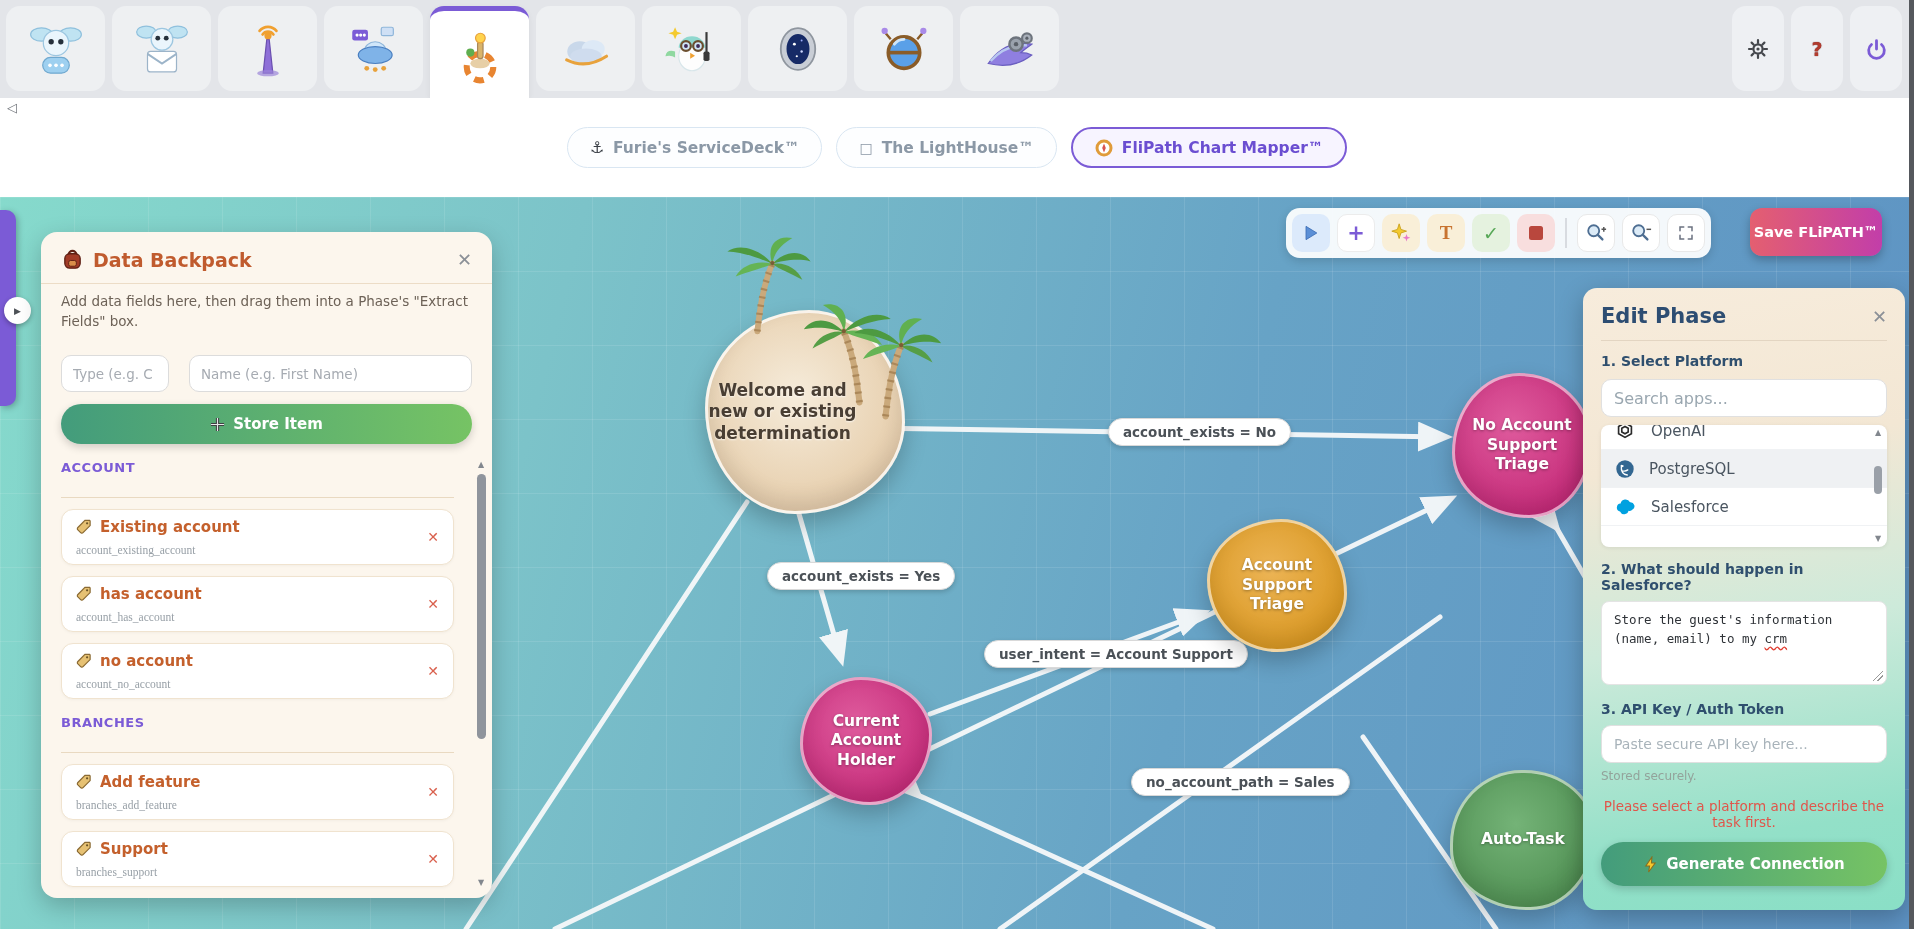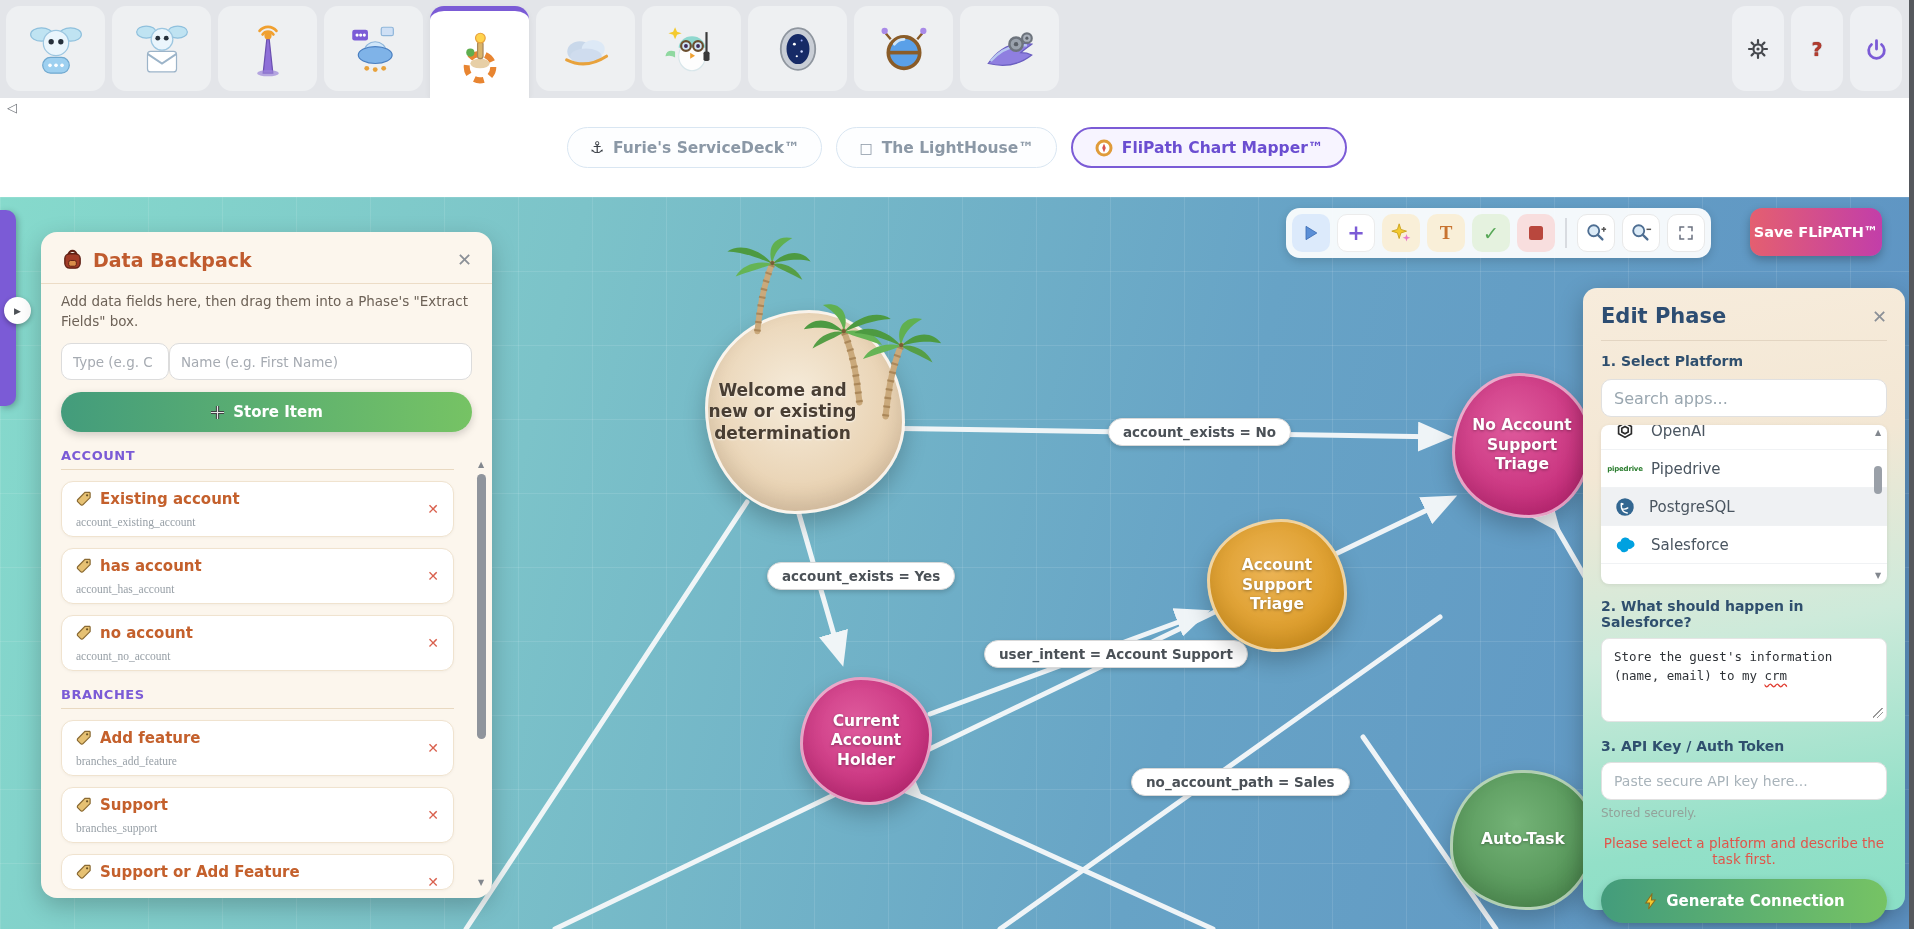--- a/index.html
+++ b/index.html
@@ -56,44 +56,44 @@
   .drawer { position:absolute; left:0; top:13px; width:16px; height:196px; background:#7b5bd6; border-radius:0 10px 10px 0; box-shadow:2px 2px 6px rgba(0,0,0,.25); }
   .drawer-toggle { position:absolute; left:4px; top:100px; width:27px; height:27px; border-radius:50%; background:#fff; box-shadow:0 2px 5px rgba(0,0,0,.3); display:flex; align-items:center; justify-content:center; font-size:9px; color:#4d5156; cursor:pointer; }
 
   
   .backpack { position:absolute; left:41px; top:35px; width:451px; height:666px; background:#fcf6ed; border-radius:16px; box-shadow:0 8px 24px rgba(0,0,0,.22); padding:16px 20px; overflow:hidden; }
   .bp-head { display:flex; align-items:center; gap:9px; }
   .bp-title { font-size:19px; font-weight:bold; color:#c05b2e; flex:1; }
   .panel-x { color:#8b9097; font-size:18px; cursor:pointer; }
   .bp-div { height:1px; background:#ecdcc6; margin:12px -20px 0; }
   .bp-desc { margin-top:8px; font-size:13.5px; color:#6d6257; line-height:1.45; }
-  .bp-inputs { display:flex; gap:0; margin-top:12px; }
+  .bp-inputs { display:flex; gap:20px; margin-top:24px; }
   .fld { height:37px; border:1px solid #dcdcdc; border-radius:10px; background:#fff; padding:0 11px; font-size:13.5px; font-family:"DejaVu Sans",sans-serif; color:#333; }
   .fld::placeholder { color:#a6abb2; }
   .bp-type { width:108px; } .bp-name { flex:1; min-width:0; }
   .grad-btn { margin-top:12px; height:40px; border-radius:999px; background:linear-gradient(90deg,#439c7c,#76c364); color:#fff; font-weight:bold; font-size:15px; display:flex; align-items:center; justify-content:center; gap:8px; box-shadow:0 3px 8px rgba(0,0,0,.18); cursor:pointer; }
-  .bp-section { margin-top:16px; font-size:13px; font-weight:bold; letter-spacing:.5px; color:#7b5bd6; padding-bottom:6px; border-bottom:1.5px solid #e9d9c1; margin-right:18px; }
+  .bp-section { margin-top:16px; font-size:13px; font-weight:bold; letter-spacing:.5px; color:#7b5bd6; padding-bottom:22px; border-bottom:1.5px solid #e9d9c1; margin-right:18px; }
   .bp-card { margin-top:11px; margin-right:18px; background:#fff; border:1px solid #f0e3cf; border-radius:12px; padding:8px 14px; position:relative; box-shadow:0 1px 3px rgba(0,0,0,.04); }
   .bp-card-name { display:flex; align-items:center; gap:8px; font-weight:bold; font-size:15px; color:#c4602c; }
   .bp-card-code { margin-top:8px; font-family:Liberation Serif, serif; font-size:11.5px; color:#98a0a7; }
   .card-x { position:absolute; right:14px; top:19px; color:#d9604d; font-weight:bold; font-size:14px; cursor:pointer; }
   .bp-scroll { position:absolute; right:5px; top:228px; bottom:10px; width:12px; display:flex; flex-direction:column; align-items:center; }
   .sb-arrow { font-size:8px; color:#82878e; line-height:10px; }
   .bp-thumb { width:9px; border-radius:5px; background:#8f949c; margin-top:4px; height:62%; cursor:pointer; }
   .bp-track-fill { flex:1; }
 
   
   .editphase { position:absolute; left:1583px; top:91px; width:322px; height:622px; border-radius:14px; box-shadow:0 8px 24px rgba(0,0,0,.25); padding:16px 18px; background:linear-gradient(170deg,#f7ecdc 0%,#f3e7d4 28%,#cdeada 55%,#93e0c8 85%,#8adfc6 100%); }
   .ep-head { display:flex; align-items:center; }
   .ep-title { flex:1; font-size:21px; font-weight:bold; color:#2d4d72; }
   .ep-div { height:1px; background:#e3d5c2; margin:12px 0; }
   .ep-label { font-size:14px; font-weight:bold; color:#2f4f6e; }
   .ep-search { margin-top:10px; width:100%; height:38px; border:1px solid #e0e0e0; border-radius:10px; padding:0 12px; font-size:16px; font-family:"DejaVu Sans",sans-serif; background:#fff; }
   .ep-search::placeholder { color:#9aa7b0; }
-  .plat-list { margin-top:8px; background:#fff; border-radius:8px; height:159px; overflow:hidden; position:relative; box-shadow:0 1px 4px rgba(0,0,0,.08); }
+  .plat-list { margin-top:8px; background:#fff; border-radius:8px; height:122px; overflow:hidden; position:relative; box-shadow:0 1px 4px rgba(0,0,0,.08); }
   .plat-row { height:38px; display:flex; align-items:center; gap:14px; padding-left:12px; font-size:15px; color:#4a5560; border-bottom:1px solid #f0f2f4; cursor:pointer; }
   .plat-row.first { margin-top:-13px; }
   .plat-row.shaded { background:#eff1f3;gap:12px; }
   .plat-logo { width:24px; height:24px; display:flex; align-items:center; justify-content:center; flex:none; }
   .logo-pipedrive { font-size:7px; font-weight:bold; color:#2a7d2e; letter-spacing:-0.2px; }
   .plat-scroll { position:absolute; right:3px; top:3px; bottom:3px; width:12px; display:flex; flex-direction:column; align-items:center; }
   .plat-thumb { width:8px; height:28px; border-radius:4px; background:#9aa0a8; margin-top:28px; cursor:pointer; }
   .ep-textarea { margin-top:8px; background:#fff; border:1px solid #e4e4e4; border-radius:8px; height:84px; padding:9px 12px; font-family:"DejaVu Sans Mono",monospace; font-size:12.5px; color:#2f3338; line-height:1.5; position:relative; cursor:text; }
   .squiggle { text-decoration:underline wavy #e03b2f; text-underline-offset:3px; }
   .resize-h { position:absolute; right:3px; bottom:3px; width:10px; height:10px;
@@ -505,26 +505,20 @@
           <span class="plat-logo">
             <svg width="22" height="22" viewBox="0 0 24 24">
                 <g stroke="#2b2b2b" stroke-width="1.8" fill="none">
                   <path d="M12 3l7 4v8l-7 4-7-4V7z"></path>
                   <path d="M12 7l3.5 2v4L12 15l-3.5-2v-4z"></path>
                 </g>
               </svg>
           </span>
           <span>OpenAI</span>
         </div>
-        <div class="plat-row">
-          <span class="plat-logo">
-            <span class="logo-pipedrive">pipedrive</span>
-          </span>
-          <span>Pipedrive</span>
-        </div>
         <div class="plat-row shaded">
           <span class="plat-logo">
             <svg width="22" height="22" viewBox="0 0 24 24">
                 <circle cx="12" cy="12" r="9.5" fill="#336791"></circle>
                 <path d="M8 8c-.5 6 1.5 10 6.5 10.5M9 14c2 .5 4 .5 6-1" stroke="#fff" stroke-width="1.5" fill="none" stroke-linecap="round"></path>
                 <circle cx="9.3" cy="8.8" r="1.2" fill="#fff"></circle>
               </svg>
           </span>
           <span>PostgreSQL</span>
         </div>

